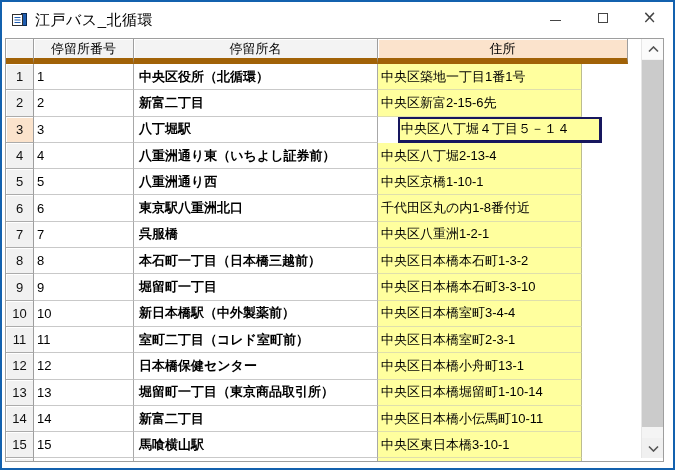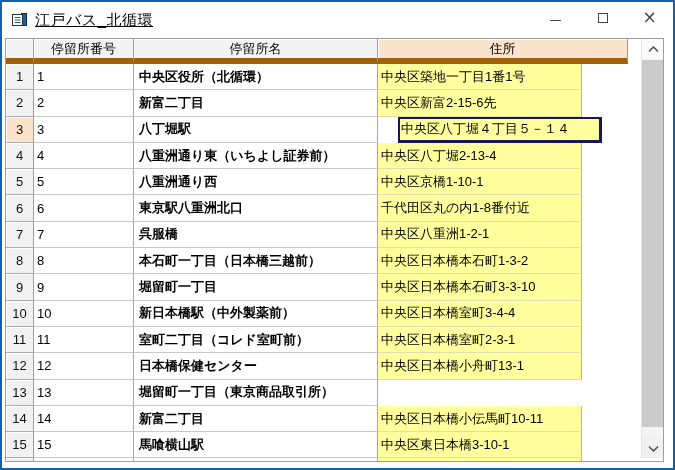--- a/index.html
+++ b/index.html
@@ -13,21 +13,21 @@
     background:#ffffff;
     border:2px solid var(--window-border,#1361AE);
   }
   
   .titlebar {
     position:absolute; left:0; top:0; right:0; height:36px;
     background:var(--titlebar-bg,#fff);
     display:flex; align-items:center; padding-left:9px; box-sizing:border-box;
   }
   .app-icon { width:17px; height:16px; margin-right:7px; flex:0 0 auto; }
-  .title-text { font-size:15px; color:#000; letter-spacing:0.5px; white-space:nowrap;text-decoration:underline; }
+  .title-text { font-size:15px; color:#000; letter-spacing:0.5px; white-space:nowrap; }
   .caption-buttons { position:absolute; right:0; top:0; height:31px; display:flex; }
   .cbtn { width:47px; height:31px; display:flex; align-items:center; justify-content:center; background:transparent; }
   .glyph-min { width:11px; height:1px; background:#454545; margin-top:6px; }
   .glyph-max { width:10px; height:10px; border:1px solid #454545; box-sizing:border-box; }
   .glyph-close { font-size:17px; color:#454545; line-height:1; font-family:"DejaVu Sans",sans-serif; }
   
   .grid {
     position:absolute; left:3px; top:36px; width:659px; height:424px;
     box-sizing:border-box; border:1px solid #9E9E9E; background:#fff; overflow:hidden;
   }
@@ -186,20 +186,21 @@
         <div class="row">
           <div class="rowhead">12</div>
           <div class="dcell c-num">12</div>
           <div class="dcell c-name">日本橋保健センター</div>
           <div class="dcell c-addr">中央区日本橋小舟町13-1</div>
         </div>
         <div class="row">
           <div class="rowhead">13</div>
           <div class="dcell c-num">13</div>
           <div class="dcell c-name">堀留町一丁目（東京商品取引所）</div>
+          <div class="dcell c-addr">中央区日本橋堀留町1-10-14</div>
         </div>
         <div class="row">
           <div class="rowhead">14</div>
           <div class="dcell c-num">14</div>
           <div class="dcell c-name">新富二丁目</div>
           <div class="dcell c-addr">中央区日本橋小伝馬町10-11</div>
         </div>
         <div class="row">
           <div class="rowhead">15</div>
           <div class="dcell c-num">15</div>

